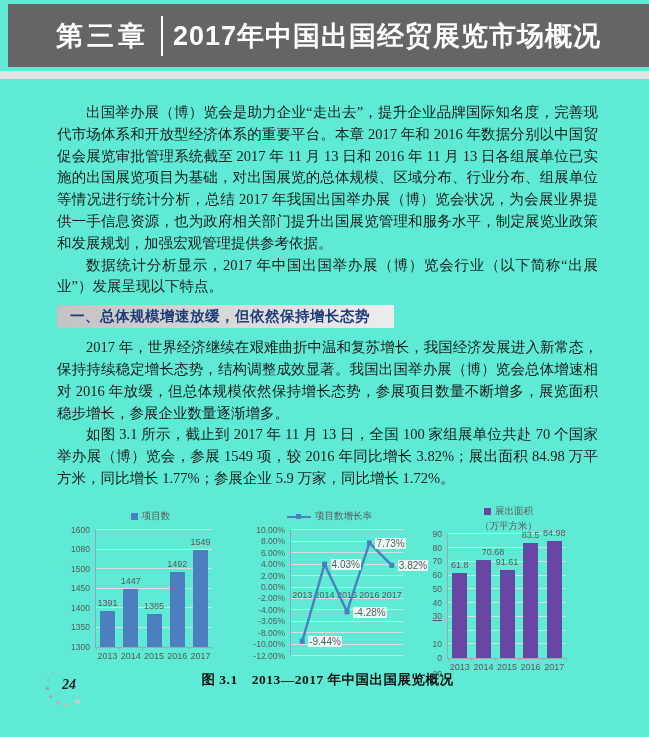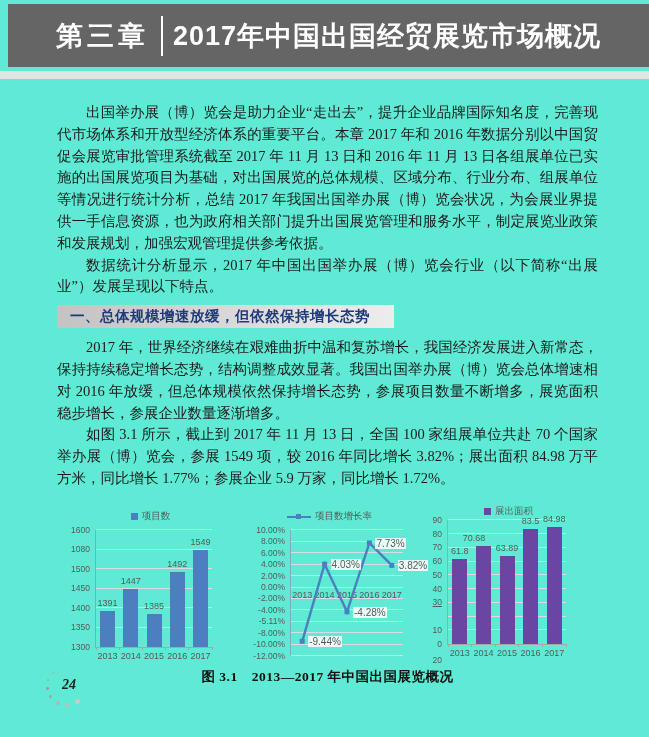--- a/index.html
+++ b/index.html
@@ -129,21 +129,21 @@
             <div class="ytick" style="width: 44px; left: -50px; top: 29.3636px;">4.00%</div>
             <div class="grid" style="top: 45.3182px;"></div>
             <div class="ytick" style="width: 44px; left: -50px; top: 40.8182px;">2.00%</div>
             <div class="grid" style="top: 56.7727px;"></div>
             <div class="ytick" style="width: 44px; left: -50px; top: 52.2727px;">0.00%</div>
             <div class="grid" style="top: 68.2273px;"></div>
             <div class="ytick" style="width: 44px; left: -50px; top: 63.7273px;">-2.00%</div>
             <div class="grid" style="top: 79.6818px;"></div>
             <div class="ytick" style="width: 44px; left: -50px; top: 75.1818px;">-4.00%</div>
             <div class="grid" style="top: 91.1364px;"></div>
-            <div class="ytick" style="width: 44px; left: -50px; top: 86.6364px;">-5.11%</div>
+            <div class="ytick" style="width: 44px; left: -50px; top: 86.6364px;">-3.05%</div>
             <div class="grid" style="top: 102.591px;"></div>
             <div class="ytick" style="width: 44px; left: -50px; top: 98.0909px;">-8.00%</div>
             <div class="grid" style="top: 114.045px;"></div>
             <div class="ytick" style="width: 44px; left: -50px; top: 109.545px;">-10.00%</div>
             <div class="grid" style="top: 125.5px;"></div>
             <div class="ytick" style="width: 44px; left: -50px; top: 121px;">-12.00%</div>
             <div class="xtick" style="left: 0px; width: 22.4px; top: 60.2727px;">2013</div>
             <div class="xtick" style="left: 22.4px; width: 22.4px; top: 60.2727px;">2014</div>
             <div class="xtick" style="left: 44.8px; width: 22.4px; top: 60.2727px;">2015</div>
             <div class="xtick" style="left: 67.2px; width: 22.4px; top: 60.2727px;">2016</div>
@@ -161,20 +161,23 @@
             <div class="ptlabel" style="left: 62px; top: 76.7855px;">-4.28%</div>
             <div class="ptlabel" style="left: 84.4px; top: 8.00091px;">7.73%</div>
             <div class="ptlabel" style="left: 106.8px; top: 30.3945px;">3.82%</div>
           </div>
         </div>
         <div class="chart">
           <div class="legend" style="height: 16px;">
             <span style="width: 7px; height: 7px; display: inline-block; background: rgb(106, 70, 164);"></span>
             <span>展出面积</span>
           </div>
+          <div class="legend" style="height: 14px;">
+            <span>（万平方米）</span>
+          </div>
           <div class="plot" style="margin-left: 28px; width: 118px; height: 124px; border-left: 1px solid rgb(166, 166, 166); border-bottom: 1px solid rgb(166, 166, 166);">
             <div class="grid" style="top: -0.5px;"></div>
             <div class="ytick" style="width: 22px; left: -28px; top: -5px;">90</div>
             <div class="grid" style="top: 13.2778px;"></div>
             <div class="ytick" style="width: 22px; left: -28px; top: 8.77778px;">80</div>
             <div class="grid" style="top: 27.0556px;"></div>
             <div class="ytick" style="width: 22px; left: -28px; top: 22.5556px;">70</div>
             <div class="grid" style="top: 40.8333px;"></div>
             <div class="ytick" style="width: 22px; left: -28px; top: 36.3333px;">60</div>
             <div class="grid" style="top: 54.6111px;"></div>
@@ -184,23 +187,23 @@
             <div class="grid" style="top: 82.1667px;"></div>
             <div class="ytick" style="width: 22px; left: -28px; top: 77.6667px; text-decoration: underline;">30</div>
             <div class="grid" style="top: 95.9444px;"></div>
             <div class="ytick" style="width: 22px; left: -28px; top: 91.4444px; margin-top: 44px;">20</div>
             <div class="grid" style="top: 109.722px;"></div>
             <div class="ytick" style="width: 22px; left: -28px; top: 105.222px;">10</div>
             <div class="ytick" style="width: 22px; left: -28px; top: 119px;">0</div>
             <div class="bar" style="left: 4.3px; width: 15px; height: 85.1467px; background: rgb(106, 70, 164);"></div>
             <div class="blabel" style="left: -10.2px; width: 44px; top: 25.8533px;">61.8</div>
             <div class="bar" style="left: 27.9px; width: 15px; height: 97.3813px; background: rgb(106, 70, 164);"></div>
-            <div class="blabel" style="left: 4px; width: 44px; top: 13.6187px;">70.68</div>
+            <div class="blabel" style="left: 23px; width: 44px; top: 13.6187px;">70.68</div>
             <div class="bar" style="left: 51.5px; width: 15px; height: 88.0262px; background: rgb(106, 70, 164);"></div>
-            <div class="blabel" style="left: 37px; width: 44px; top: 22.9738px;">63.89</div>
+            <div class="blabel" style="left: 37px; width: 44px; top: 22.9738px;">91.61</div>
             <div class="bar" style="left: 75.1px; width: 15px; height: 115.044px; background: rgb(106, 70, 164);"></div>
             <div class="blabel" style="left: 60.6px; width: 44px; top: -4.04444px;">83.5</div>
             <div class="bar" style="left: 98.7px; width: 15px; height: 117.084px; background: rgb(106, 70, 164);"></div>
             <div class="blabel" style="left: 84.2px; width: 44px; top: -6.08356px;">84.98</div>
             <div class="xtick" style="left: 0px; width: 23.6px; top: 128px;">2013</div>
             <div class="xtick" style="left: 23.6px; width: 23.6px; top: 128px;">2014</div>
             <div class="xtick" style="left: 47.2px; width: 23.6px; top: 128px;">2015</div>
             <div class="xtick" style="left: 70.8px; width: 23.6px; top: 128px;">2016</div>
             <div class="xtick" style="left: 94.4px; width: 23.6px; top: 128px;">2017</div>
             <div class="axis-tick" style="left: -0.5px; top: 124px; background: rgb(166, 166, 166);"></div>

